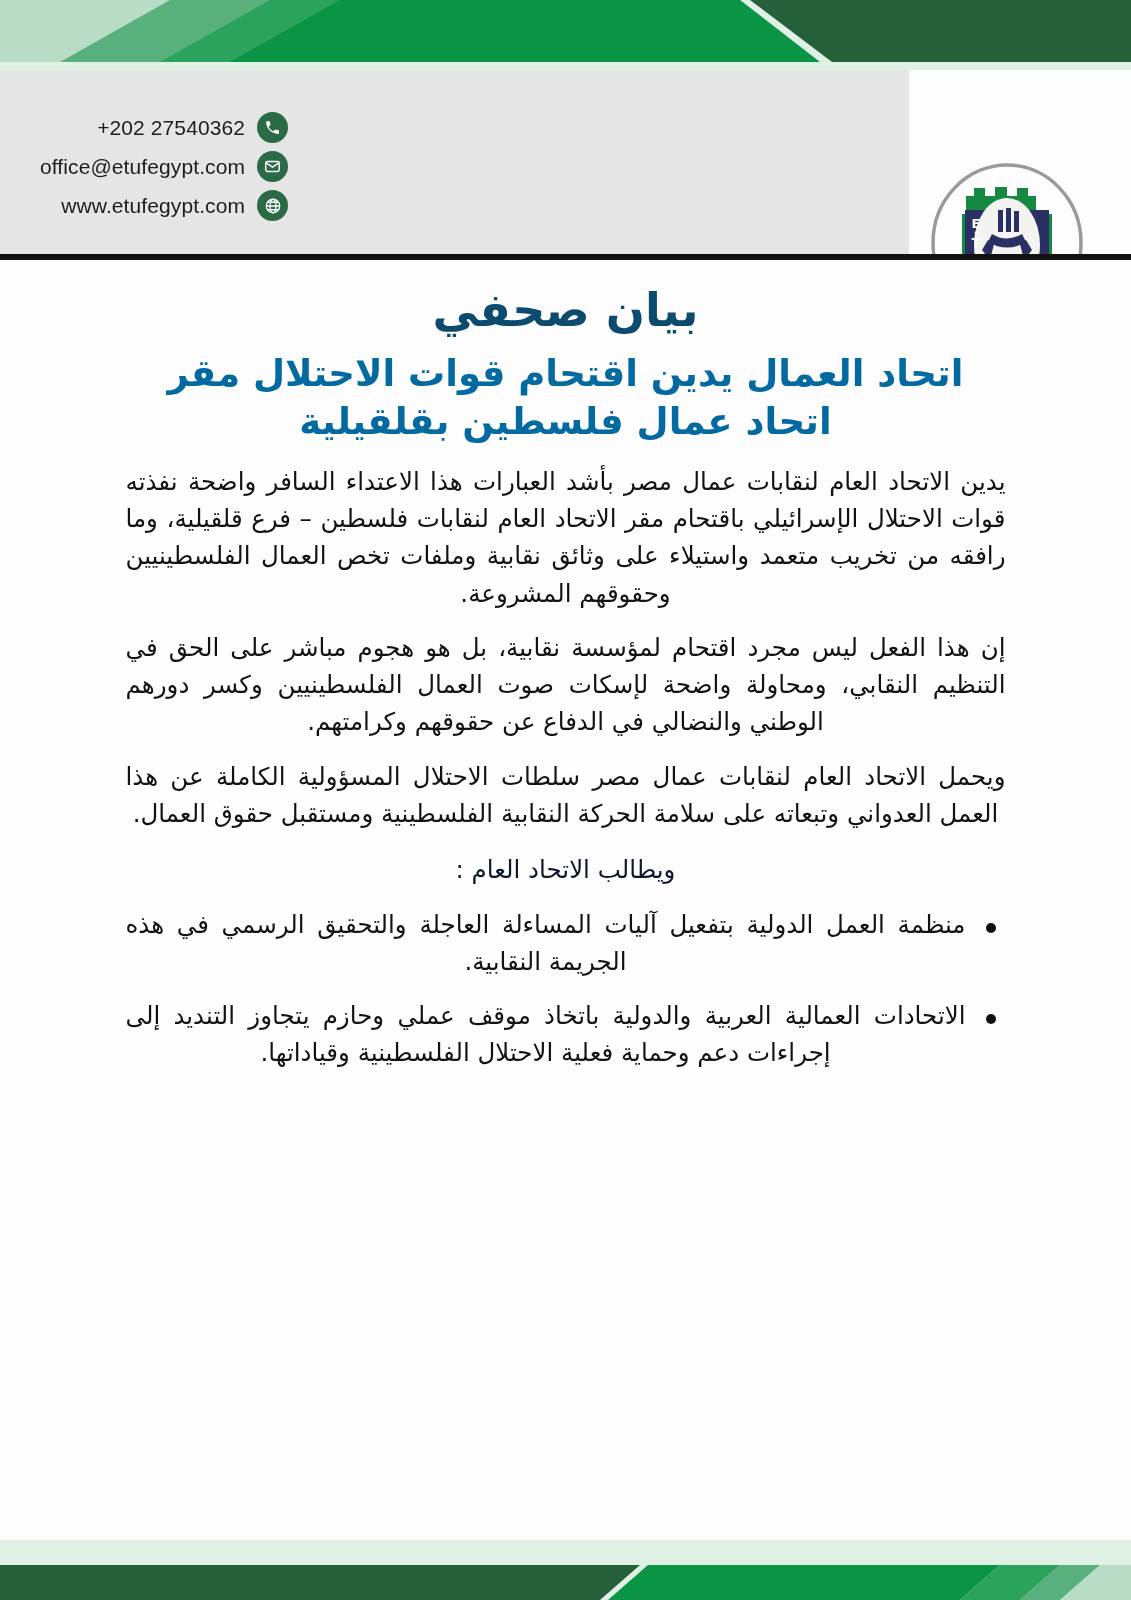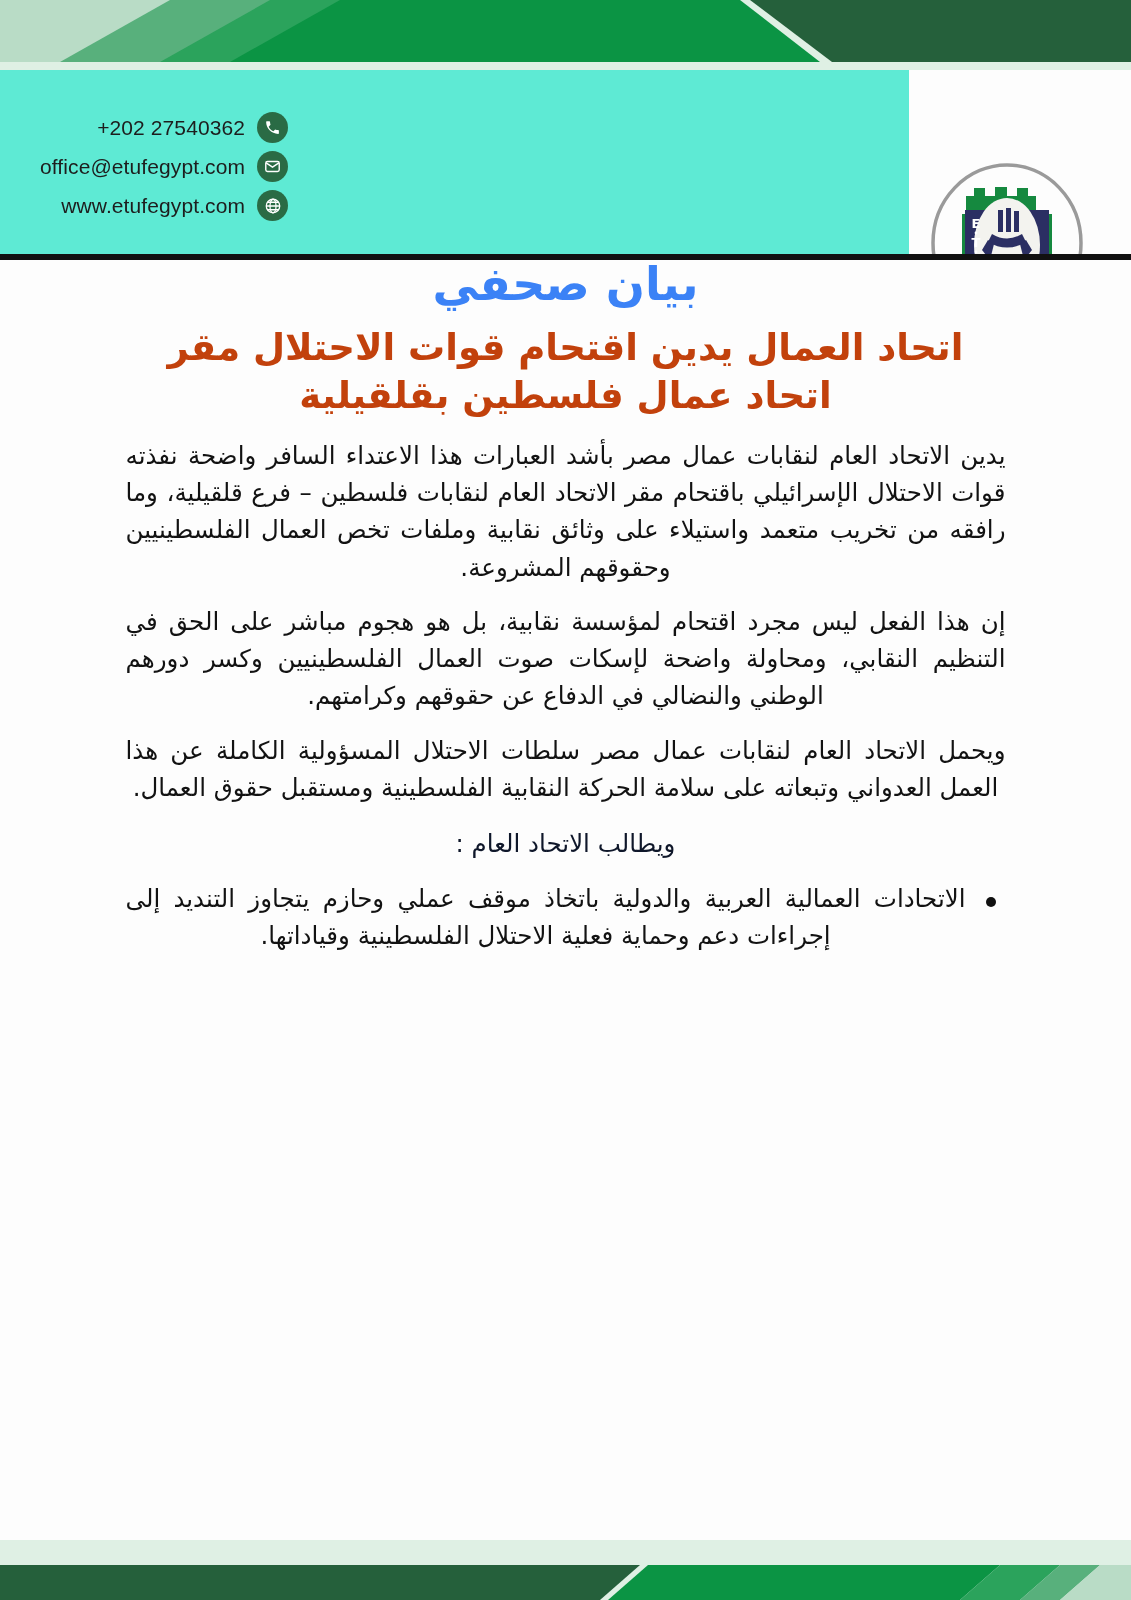--- a/index.html
+++ b/index.html
@@ -28,21 +28,21 @@
     position:absolute; bottom:0; left:0;
     width:1131px; height:60px;
     overflow:hidden;
   }
   .top-banner svg, .bot-banner svg { display:block; }
 
   
   .header {
     position:absolute; top:70px; left:0;
     width:909px; height:184px;
-    background:#5eead4;
+    background:#e5e5e5;
   }
   .header-rule {
     position:absolute; top:254px; left:0;
     width:1131px; height:6px;
     background:#111111;
   }
 
   .contact-block {
     position:absolute;
     top:38px; left:40px;
@@ -97,38 +97,39 @@
 
   
   .body-area {
     position:absolute;
     top:260px; left:0;
     width:1131px; height:1280px;
     background:#fdfdfd;
   }
 
   .kicker {
+    margin-top:26px;
     text-align:center;
     font-family:"DejaVu Sans",sans-serif;
     font-weight:bold;
     font-size:46px;
-    color:#3b82f6;
+    color:#0c4a6e;
     letter-spacing:-1px;
     line-height:1.05;
   }
 
   .headline {
     margin:16px auto 0 auto;
     width:880px;
     text-align:center;
     font-family:"DejaVu Sans",sans-serif;
     font-weight:bold;
     font-size:37px;
     line-height:1.28;
-    color:#c2410c;
+    color:#0369a1;
     letter-spacing:-0.6px;
   }
 
   .content {
     margin:18px auto 0 auto;
     width:880px;
   }
 
   .para {
     margin-top:17px;
@@ -293,20 +294,21 @@
       <p class="para first">يدين الاتحاد العام لنقابات عمال مصر بأشد العبارات هذا الاعتداء السافر واضحة نفذته قوات الاحتلال الإسرائيلي باقتحام مقر الاتحاد العام لنقابات فلسطين – فرع قلقيلية، وما رافقه من تخريب متعمد واستيلاء على وثائق نقابية وملفات تخص العمال الفلسطينيين وحقوقهم المشروعة.</p>
 
       <p class="para">إن هذا الفعل ليس مجرد اقتحام لمؤسسة نقابية، بل هو هجوم مباشر على الحق في التنظيم النقابي، ومحاولة واضحة لإسكات صوت العمال الفلسطينيين وكسر دورهم الوطني والنضالي في الدفاع عن حقوقهم وكرامتهم.</p>
 
 
       <p class="para">ويحمل الاتحاد العام لنقابات عمال مصر سلطات الاحتلال المسؤولية الكاملة عن هذا العمل العدواني وتبعاته على سلامة الحركة النقابية الفلسطينية ومستقبل حقوق العمال.</p>
 
       <p class="demand-lead">ويطالب الاتحاد العام :</p>
 
       <ul class="bullets">
+        <li class="bullet-item">منظمة العمل الدولية بتفعيل آليات المساءلة العاجلة والتحقيق الرسمي في هذه الجريمة النقابية.</li>
         <li class="bullet-item">الاتحادات العمالية العربية والدولية باتخاذ موقف عملي وحازم يتجاوز التنديد إلى إجراءات دعم وحماية فعلية الاحتلال الفلسطينية وقياداتها.</li>
       </ul>
     </div>
 
   </div>
 
   <div class="bot-banner">
     <svg width="1131" height="60" viewBox="0 0 1131 60">
       <rect x="0" y="0" width="1131" height="60" fill="#dff0e4"></rect>
       <polygon points="0,25 640,25 600,60 0,60" fill="#25603B"></polygon>

